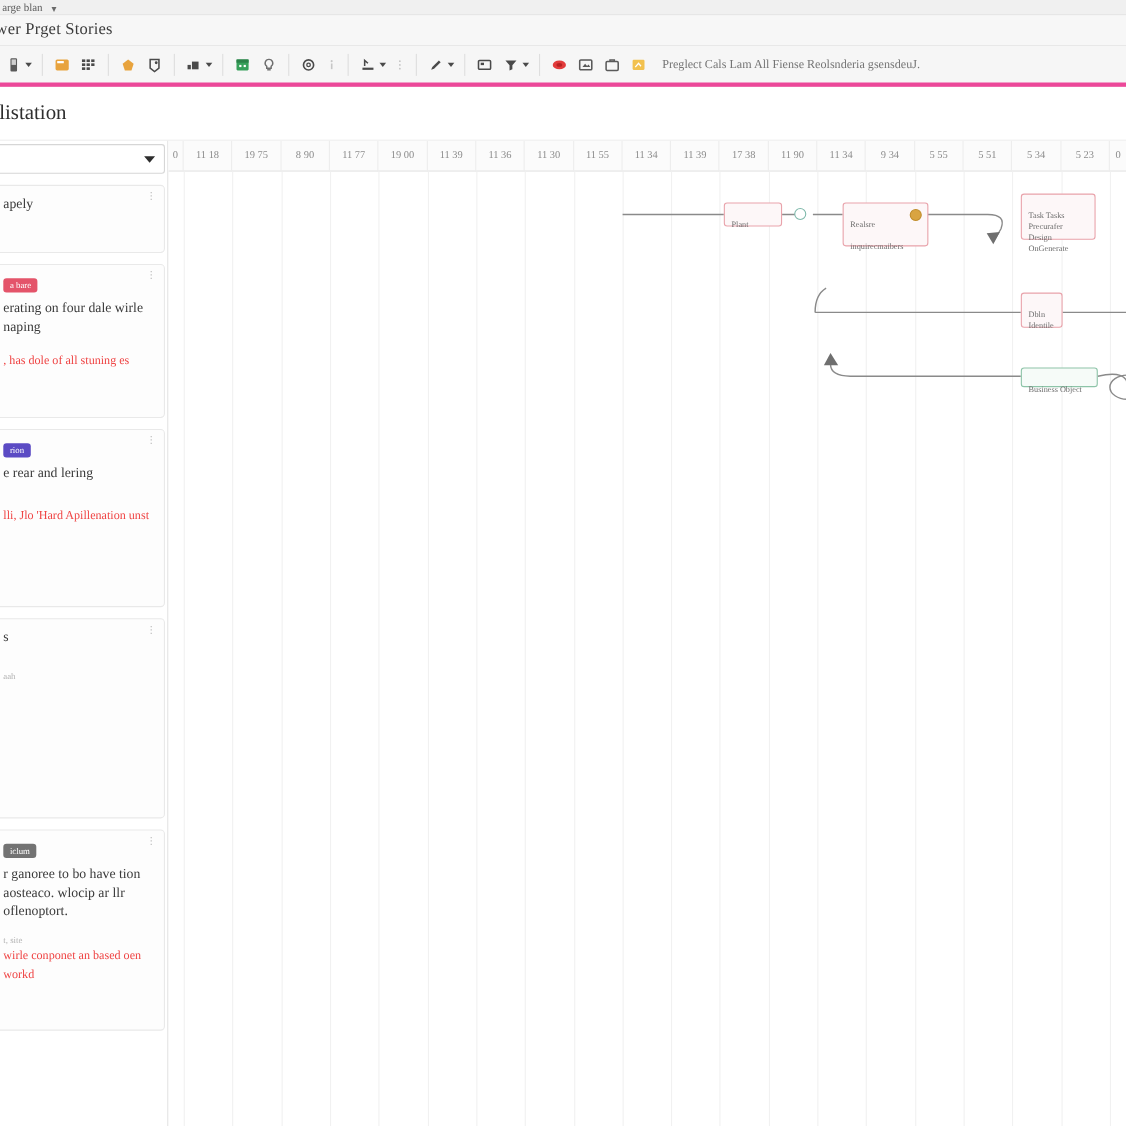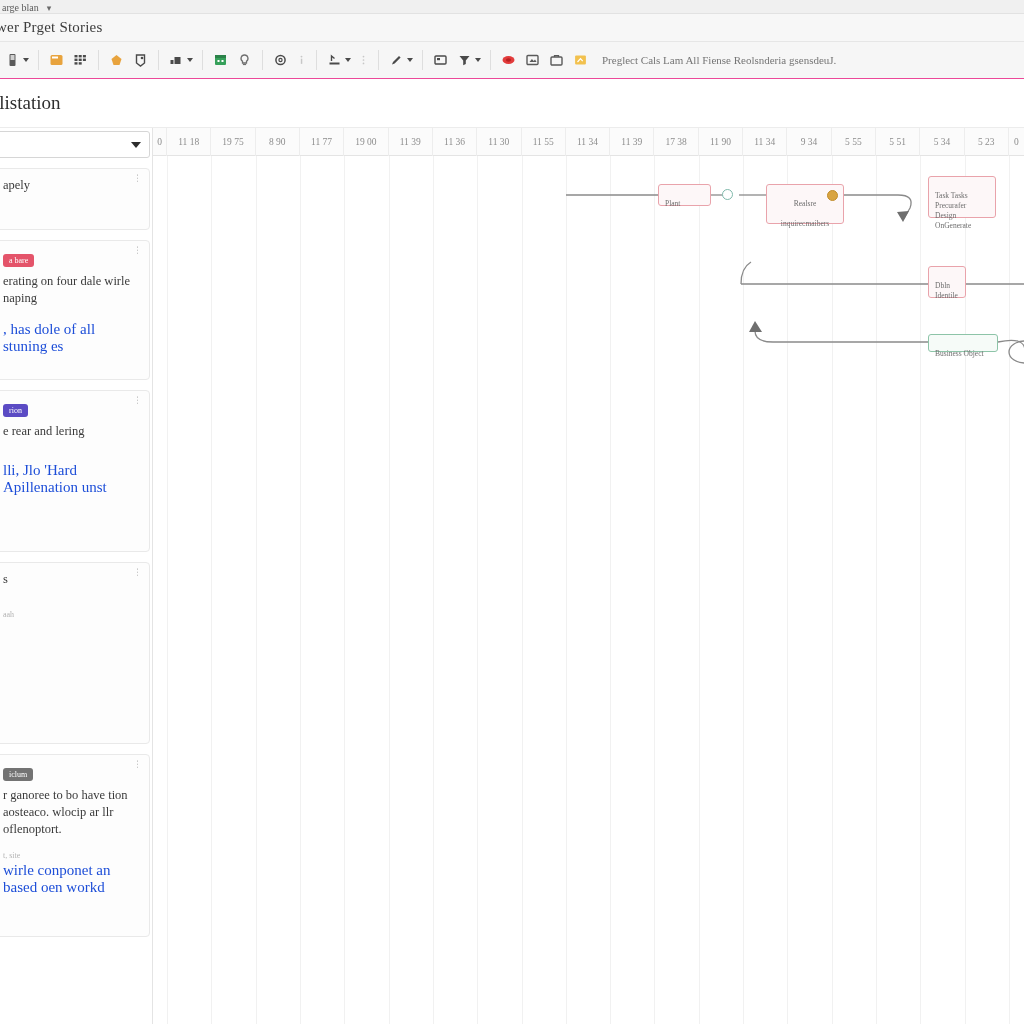--- a/index.html
+++ b/index.html
@@ -31,21 +31,21 @@
     display: flex; align-items: center;
   }
   .titlebar .wtitle {
     font-size: 15px; color: #3c3c3c; letter-spacing: .2px;
     margin-left: -4px; filter: blur(0.45px); white-space: nowrap;
   }
 
   
   .toolbar {
     position: absolute; left: 0; top: 42px; width: 1024px; height: 37px;
-    background: #f6f6f6; border-bottom: 1px solid #ec4899;
+    background: #f6f6f6; border-bottom: 4px solid #ec4899;
     display: flex; align-items: center; gap: 3px; padding: 0 2px;
     overflow: hidden;
   }
   .tb-btn {
     display: flex; align-items: center; gap: 2px; height: 26px;
     padding: 0 2px; border-radius: 3px; cursor: default;
   }
   .tb-sep { width: 1px; height: 20px; background: #dedede; margin: 0 4px; }
   .ico { width: 17px; height: 16px; display: block; filter: blur(0.35px); }
   .ico-sm { width: 11px; height: 12px; display: block; filter: blur(0.4px); opacity:.6; }
@@ -101,21 +101,21 @@
   }
   .card-title {
     font-size: 12.5px; color: #3a3a3a; line-height: 17px;
     filter: blur(0.5px);
   }
   .card-sub {
     font-size: 8px; color: #b3b3b3; margin-top: 13px; margin-bottom: 2px;
     filter: blur(0.55px);
   }
   .card-body {
-    font-size: 15px; color: #1d4ed8; line-height: 17px;
+    font-size: 11px; color: #ef4444; line-height: 17px;
     filter: blur(0.5px);
   }
   .card-gap { height: 14px; }
 
   
   .canvas-wrap {
     position: absolute; left: 152px; top: 128px;
     width: 872px; height: 896px; background: #fff;
     border-left: 1px solid #e4e4e4; overflow: hidden;
   }
@@ -458,21 +458,21 @@
         <polygon points="602,165 596,176 609,176" fill="#6f6f6f"></polygon>
         <path d="M845 186 Q872 180 872 195" stroke="#8a8a8a" stroke-width="1.3" fill="none"></path>
       </svg>
 
       <div class="node pink" style="left:505px; top:28px; width:53px; height:22px;">
         <span>Plant</span>
       </div>
 
       <div class="milestone" style="left:569px; top:33px;"></div>
 
-      <div class="node pink" style="left:613px; top:28px; width:78px; height:40px;text-align:center;">
+      <div class="node pink" style="left:613px; top:28px; width:78px; height:40px;">
         <span>Realsre
 
 inquirecmaibers</span>
         <span class="badge-dot" style="right:5px; top:5px;"></span>
       </div>
 
       <div class="node pink" style="left:775px; top:20px; width:68px; height:42px;">
         <span>Task Tasks
 Precurafer Design
 OnGenerate</span>

